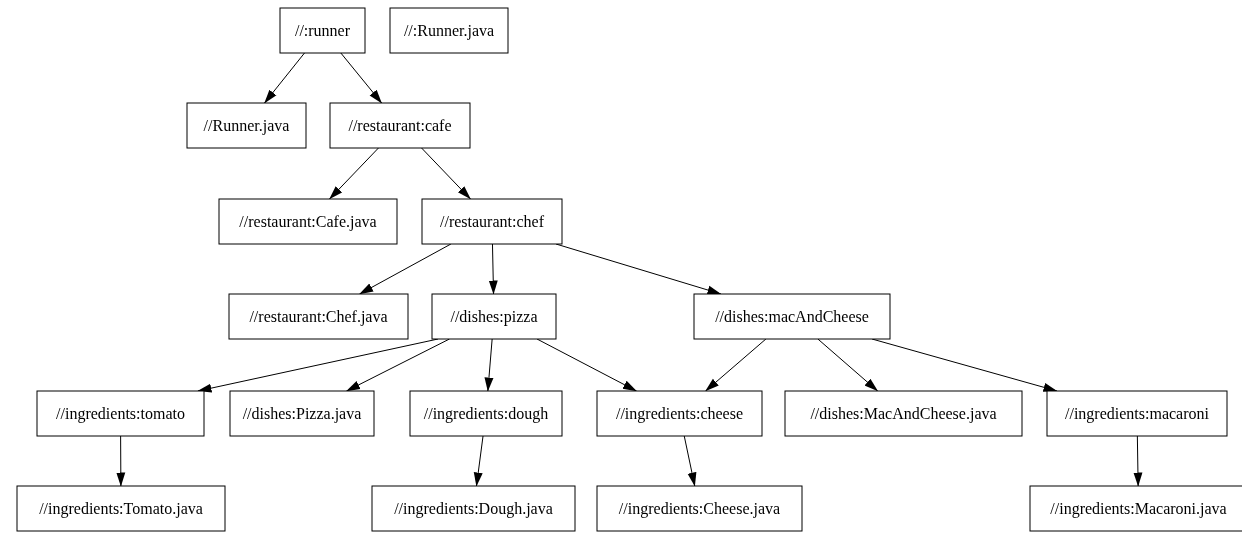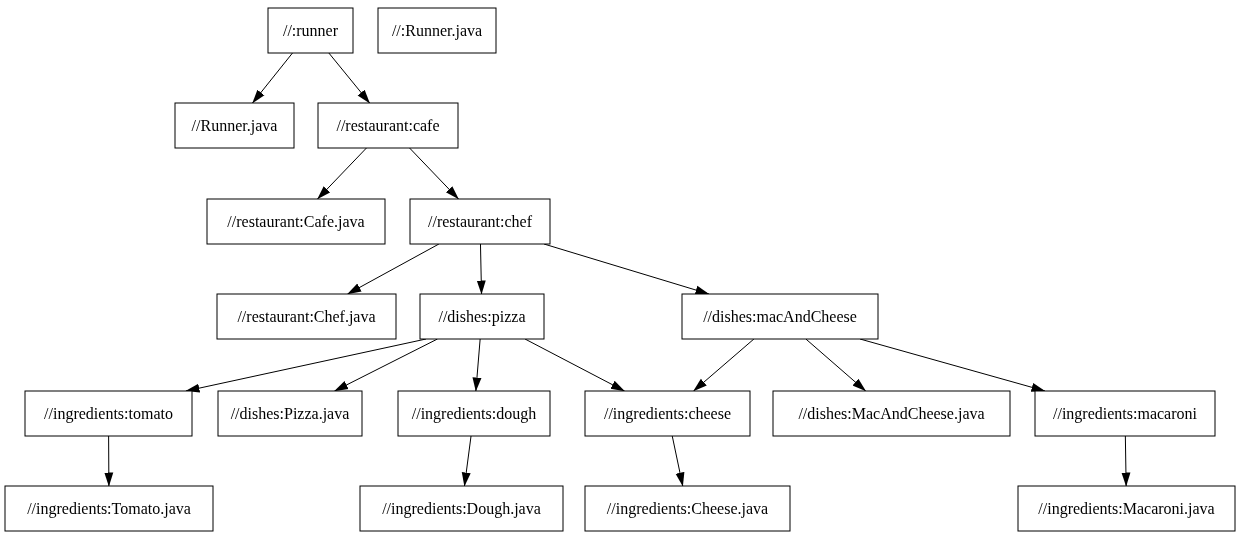--- a/index.html
+++ b/index.html
@@ -9,20 +9,21 @@
     width: 1242px;
     height: 539px;
     overflow: hidden;
     font-family: "Liberation Serif", serif;
   }
   #graph-wrap {
     position: relative;
     width: 1176px;
     height: 539px;
     background: #ffffff;
+    padding-left: 12px;
   }
   svg { display: block; }
   .node-box {
     fill: #ffffff;
     stroke: #000000;
     stroke-width: 1;
   }
   .node-label {
     font-family: "Liberation Serif", serif;
     font-size: 16px;

